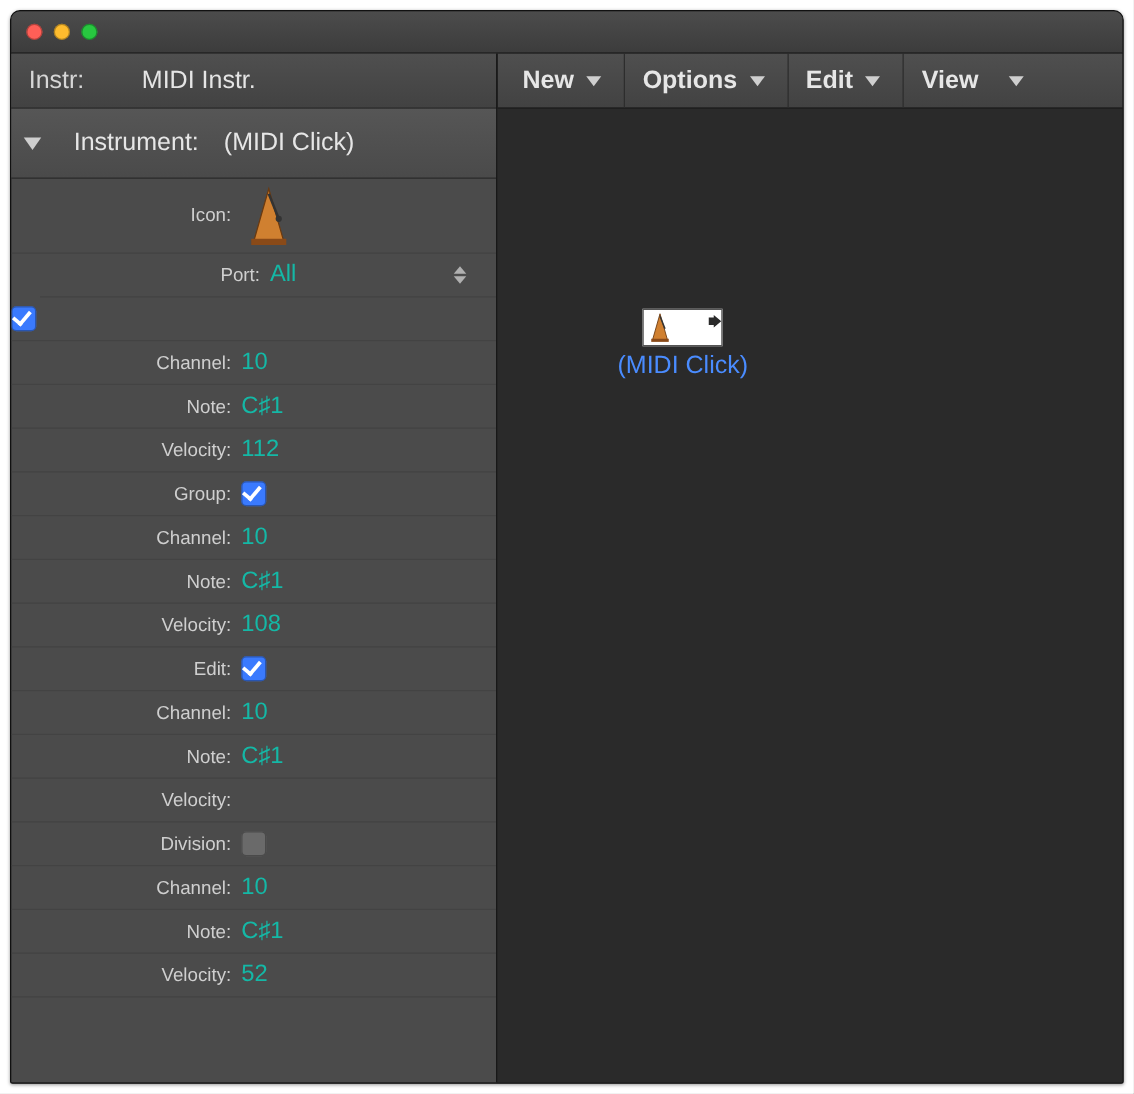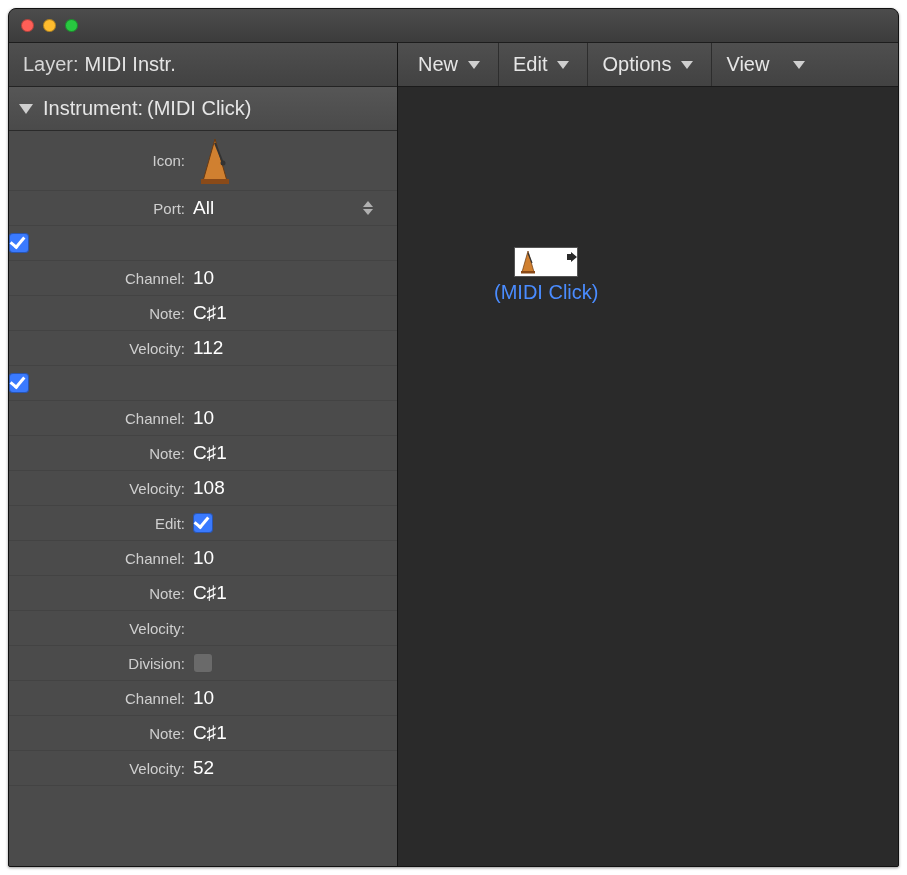--- a/index.html
+++ b/index.html
@@ -24,39 +24,39 @@
   .sidebar {
     width: 389px; background: #4b4b4b; display: flex; flex-direction: column;
     border-right: 1px solid #1a1a1a;
   }
   .layer-bar {
     height: 44px; background: linear-gradient(#4f4f4f,#424242);
     border-bottom: 1px solid #232323; display: flex; align-items: center;
     padding: 0 14px; color: #d6d6d6; font-size: 20px; gap: 6px;
   }
   .layer-bar .label { color: #d6d6d6; }
-  .layer-bar .value { color: #e5e5e5; }
+  .layer-bar .value { color: #e5e5e5; margin-left: 40px; }
   .inst-header {
-    height: 44px; background: linear-gradient(#565656,#4a4a4a);
+    height: 56px; background: linear-gradient(#565656,#4a4a4a);
     border-bottom: 1px solid #2a2a2a; display: flex; align-items: center;
-    padding: 0 10px; color: #e6e6e6; font-size: 20px; gap: 4px;
+    padding: 0 10px; color: #e6e6e6; font-size: 20px; gap: 20px;
   }
   .disclosure { width: 0; height: 0; border-left: 7px solid transparent; border-right: 7px solid transparent; border-top: 10px solid #cfcfcf; margin-right: 6px; }
   .props { flex: 1; overflow: auto; }
   .row {
     display: flex; align-items: center; height: 35px;
     border-bottom: 1px solid #434343;
   }
   .row.icon-row { height: 60px; }
   .row .k {
     width: 184px; text-align: right; padding-right: 8px;
     color: #cfcfcf; font-size: 15px;
   }
   .row .v {
-    flex: 1; color: #ffffff; font-size: 19px; display: flex; align-items: center; gap: 8px;
+    flex: 1; color: #14b8a6; font-size: 19px; display: flex; align-items: center; gap: 8px;
   }
   .metronome-icon {
     width: 44px; height: 48px; position: relative;
   }
   .metronome-icon svg { width: 100%; height: 100%; }
   .checkbox {
     width: 20px; height: 20px; border-radius: 4px; position: relative;
     background: #3a7afe; box-shadow: inset 0 0 0 1px rgba(0,0,0,0.3);
   }
   .checkbox::after {
@@ -64,28 +64,29 @@
     border: solid #fff; border-width: 0 3px 3px 0; transform: rotate(40deg);
   }
   .checkbox.off { background: #6a6a6a; }
   .checkbox.off::after { display: none; }
   .select-chevrons {
     position: absolute; right: 24px; display: flex; flex-direction: column; gap: 2px;
   }
   .chev { width: 0; height: 0; border-left: 5px solid transparent; border-right: 5px solid transparent; }
   .chev.up { border-bottom: 6px solid #b0b0b0; }
   .chev.down { border-top: 6px solid #b0b0b0; }
-  .row.port { position: relative; }
+  .row.port { position: relative; margin-left: 23px; }
   .main {
     flex: 1; background: #2a2a2a; display: flex; flex-direction: column;
   }
   .toolbar {
     height: 44px; background: linear-gradient(#4f4f4f,#424242);
     border-bottom: 1px solid #1a1a1a; display: flex; align-items: center;
     padding: 0 6px;
+    font-weight: bold;
   }
   .toolbar .menu {
     color: #e6e6e6; font-size: 20px; padding: 0 18px 0 14px; height: 100%;
     display: flex; align-items: center; gap: 10px; cursor: default;
     border-right: 1px solid #2d2d2d;
   }
   .toolbar .menu:last-child { border-right: none; gap: 24px; }
   .menu-chev { width: 0; height: 0; border-left: 6px solid transparent; border-right: 6px solid transparent; border-top: 8px solid #cfcfcf; }
   .canvas { flex: 1; position: relative; background: #2a2a2a; }
   .object {
@@ -114,21 +115,21 @@
       <div class="tl red"></div>
       <div class="tl yel"></div>
       <div class="tl grn"></div>
     </div>
   </div>
 
   <div class="content">
 
     <div class="sidebar">
       <div class="layer-bar">
-        <span class="label">Layer:</span>
+        <span class="label">Instr:</span>
         <span class="value">MIDI Instr.</span>
       </div>
 
       <div class="inst-header">
         <div class="disclosure"></div>
         <span>Instrument:</span>
         <span>(MIDI Click)</span>
       </div>
 
       <div class="props">
@@ -171,20 +172,21 @@
         <div class="row">
           <div class="k">Note:</div>
           <div class="v">C♯1</div>
         </div>
         <div class="row">
           <div class="k">Velocity:</div>
           <div class="v">112</div>
         </div>
 
         <div class="row">
+          <div class="k">Group:</div>
           <div class="v">
               <div class="checkbox"></div>
             </div>
         </div>
         <div class="row">
           <div class="k">Channel:</div>
           <div class="v">10</div>
         </div>
         <div class="row">
           <div class="k">Note:</div>
@@ -236,25 +238,25 @@
       <div class="divider-v"></div>
     </div>
 
     <div class="main">
       <div class="toolbar">
         <div class="menu">
           <span>New</span>
           <div class="menu-chev"></div>
         </div>
         <div class="menu">
+          <span>Options</span>
+          <div class="menu-chev"></div>
+        </div>
+        <div class="menu">
           <span>Edit</span>
-          <div class="menu-chev"></div>
-        </div>
-        <div class="menu">
-          <span>Options</span>
           <div class="menu-chev"></div>
         </div>
         <div class="menu">
           <span>View</span>
           <div class="menu-chev"></div>
         </div>
       </div>
 
       <div class="canvas">
         <div class="object">

